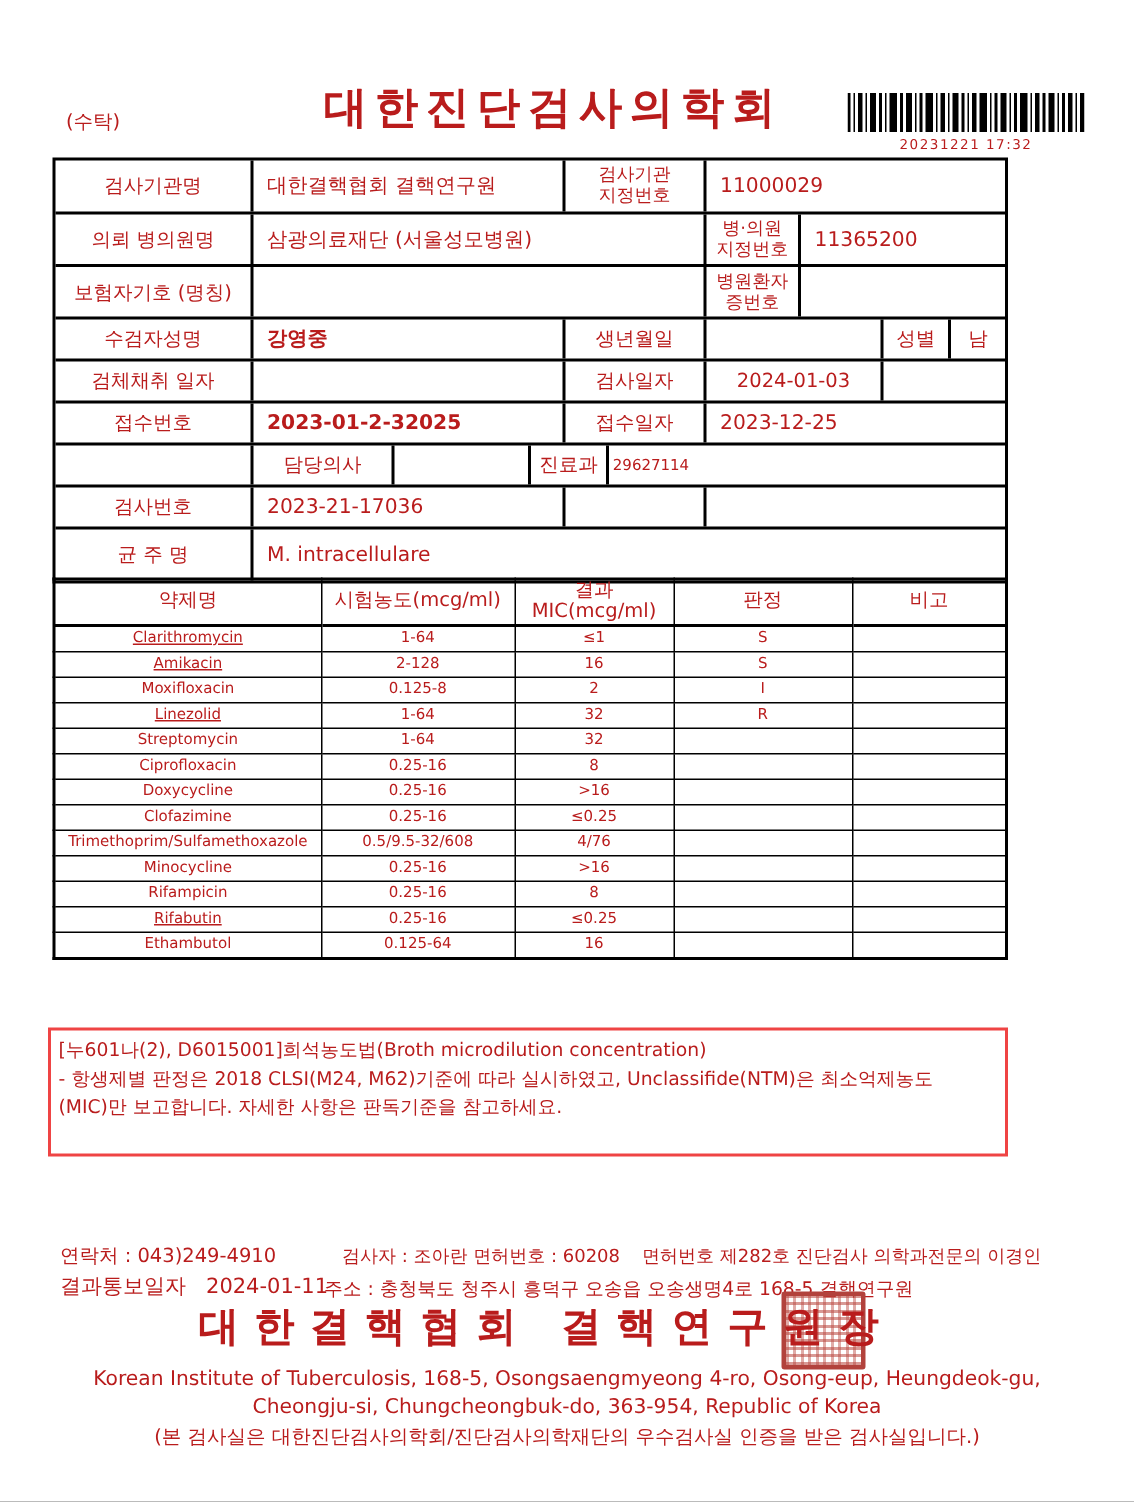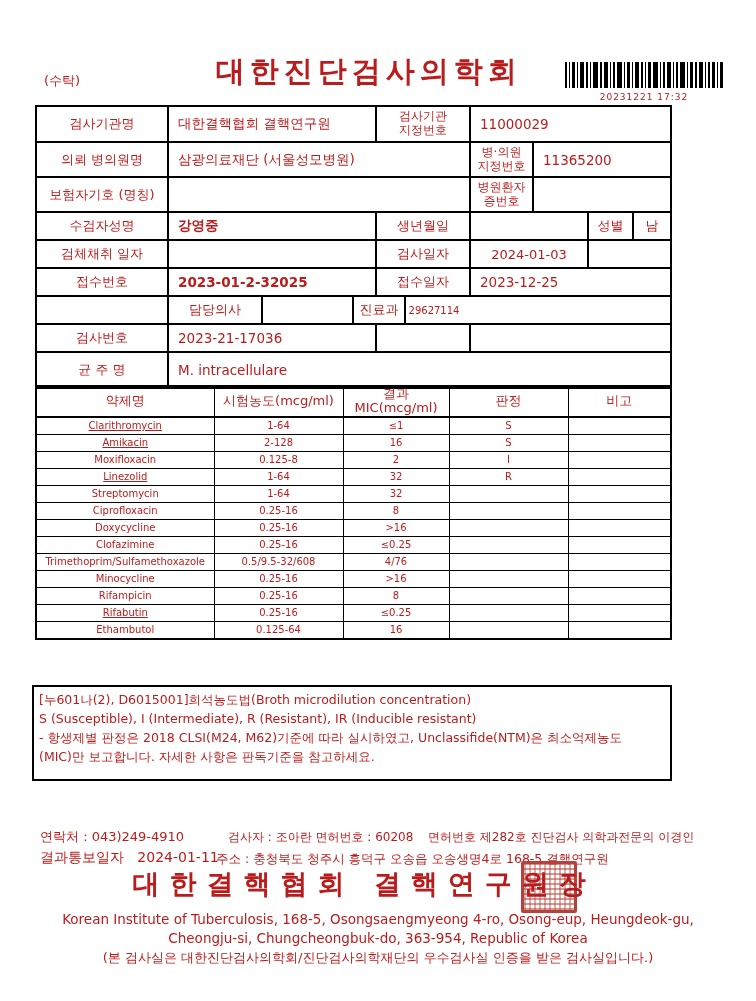--- a/index.html
+++ b/index.html
@@ -43,22 +43,22 @@
   table.dtable {
     position:absolute; left:35px; top:385px; width:635px;
     border-collapse:collapse; table-layout:fixed; border:2px solid #000;
   }
   .dtable th { border:1px solid #000; border-bottom:2px solid #000; height:28px; font-size:13px; font-weight:normal; padding:0; line-height:1.1; }
   .dtable td { border:1px solid #000; height:16px; font-size:10px; text-align:center; padding:0; white-space:nowrap; overflow:hidden; }
   .dtable td.u { text-decoration:underline; }
 
   
   .fnote {
-    left:32px; top:685px; width:640px; height:96px;
-    border:2px solid #000000; box-sizing:border-box;
+    left:32px; top:685px; width:640px; height:86px;
+    border:2px solid #ef4444; box-sizing:border-box;
     padding:3px 5px; font-size:12.5px; line-height:19px; white-space:nowrap; overflow:hidden;
   } .f12 { font-size:12px;margin-top:41px; }
   .contact   { left:40px;  top:828px; font-size:13px; }
   .examiner  { left:228px; top:829px; font-size:12px; }
   .license   { left:428px; top:829px; font-size:12px; white-space:nowrap; }
   .reportrow { left:40px;  top:849px; font-size:14px; }
   .addr      { left:216px; top:851px; font-size:12.5px; white-space:nowrap; }
   .org-title {
     top:866px; left:50%; transform:translateX(-53%); z-index:2;
     font-family:"DejaVu Serif","Liberation Serif",serif;
@@ -296,21 +296,20 @@
           <td>0.125-64</td>
           <td>16</td>
           <td></td>
           <td></td>
         </tr>
       </tbody>
   </table>
 
   <div class="abs fnote">
     <div>[누601나(2), D6015001]희석농도법(Broth microdilution concentration)</div>
-    <div>S (Susceptible), I (Intermediate), R (Resistant), IR (Inducible resistant)</div>
     <div>- 항생제별 판정은 2018 CLSI(M24, M62)기준에 따라 실시하였고, Unclassifide(NTM)은 최소억제농도</div>
     <div>(MIC)만 보고합니다. 자세한 사항은 판독기준을 참고하세요.</div>
   </div>
 
   <div class="abs contact">연락처 : 043)249-4910</div>
   <div class="abs examiner">검사자 : 조아란  면허번호 : 60208</div>
   <div class="abs license">면허번호 제282호 진단검사 의학과전문의 이경인</div>
   <div class="abs reportrow">
     <span>결과통보일자</span>&nbsp;&nbsp;
     <span>2024-01-11</span>

